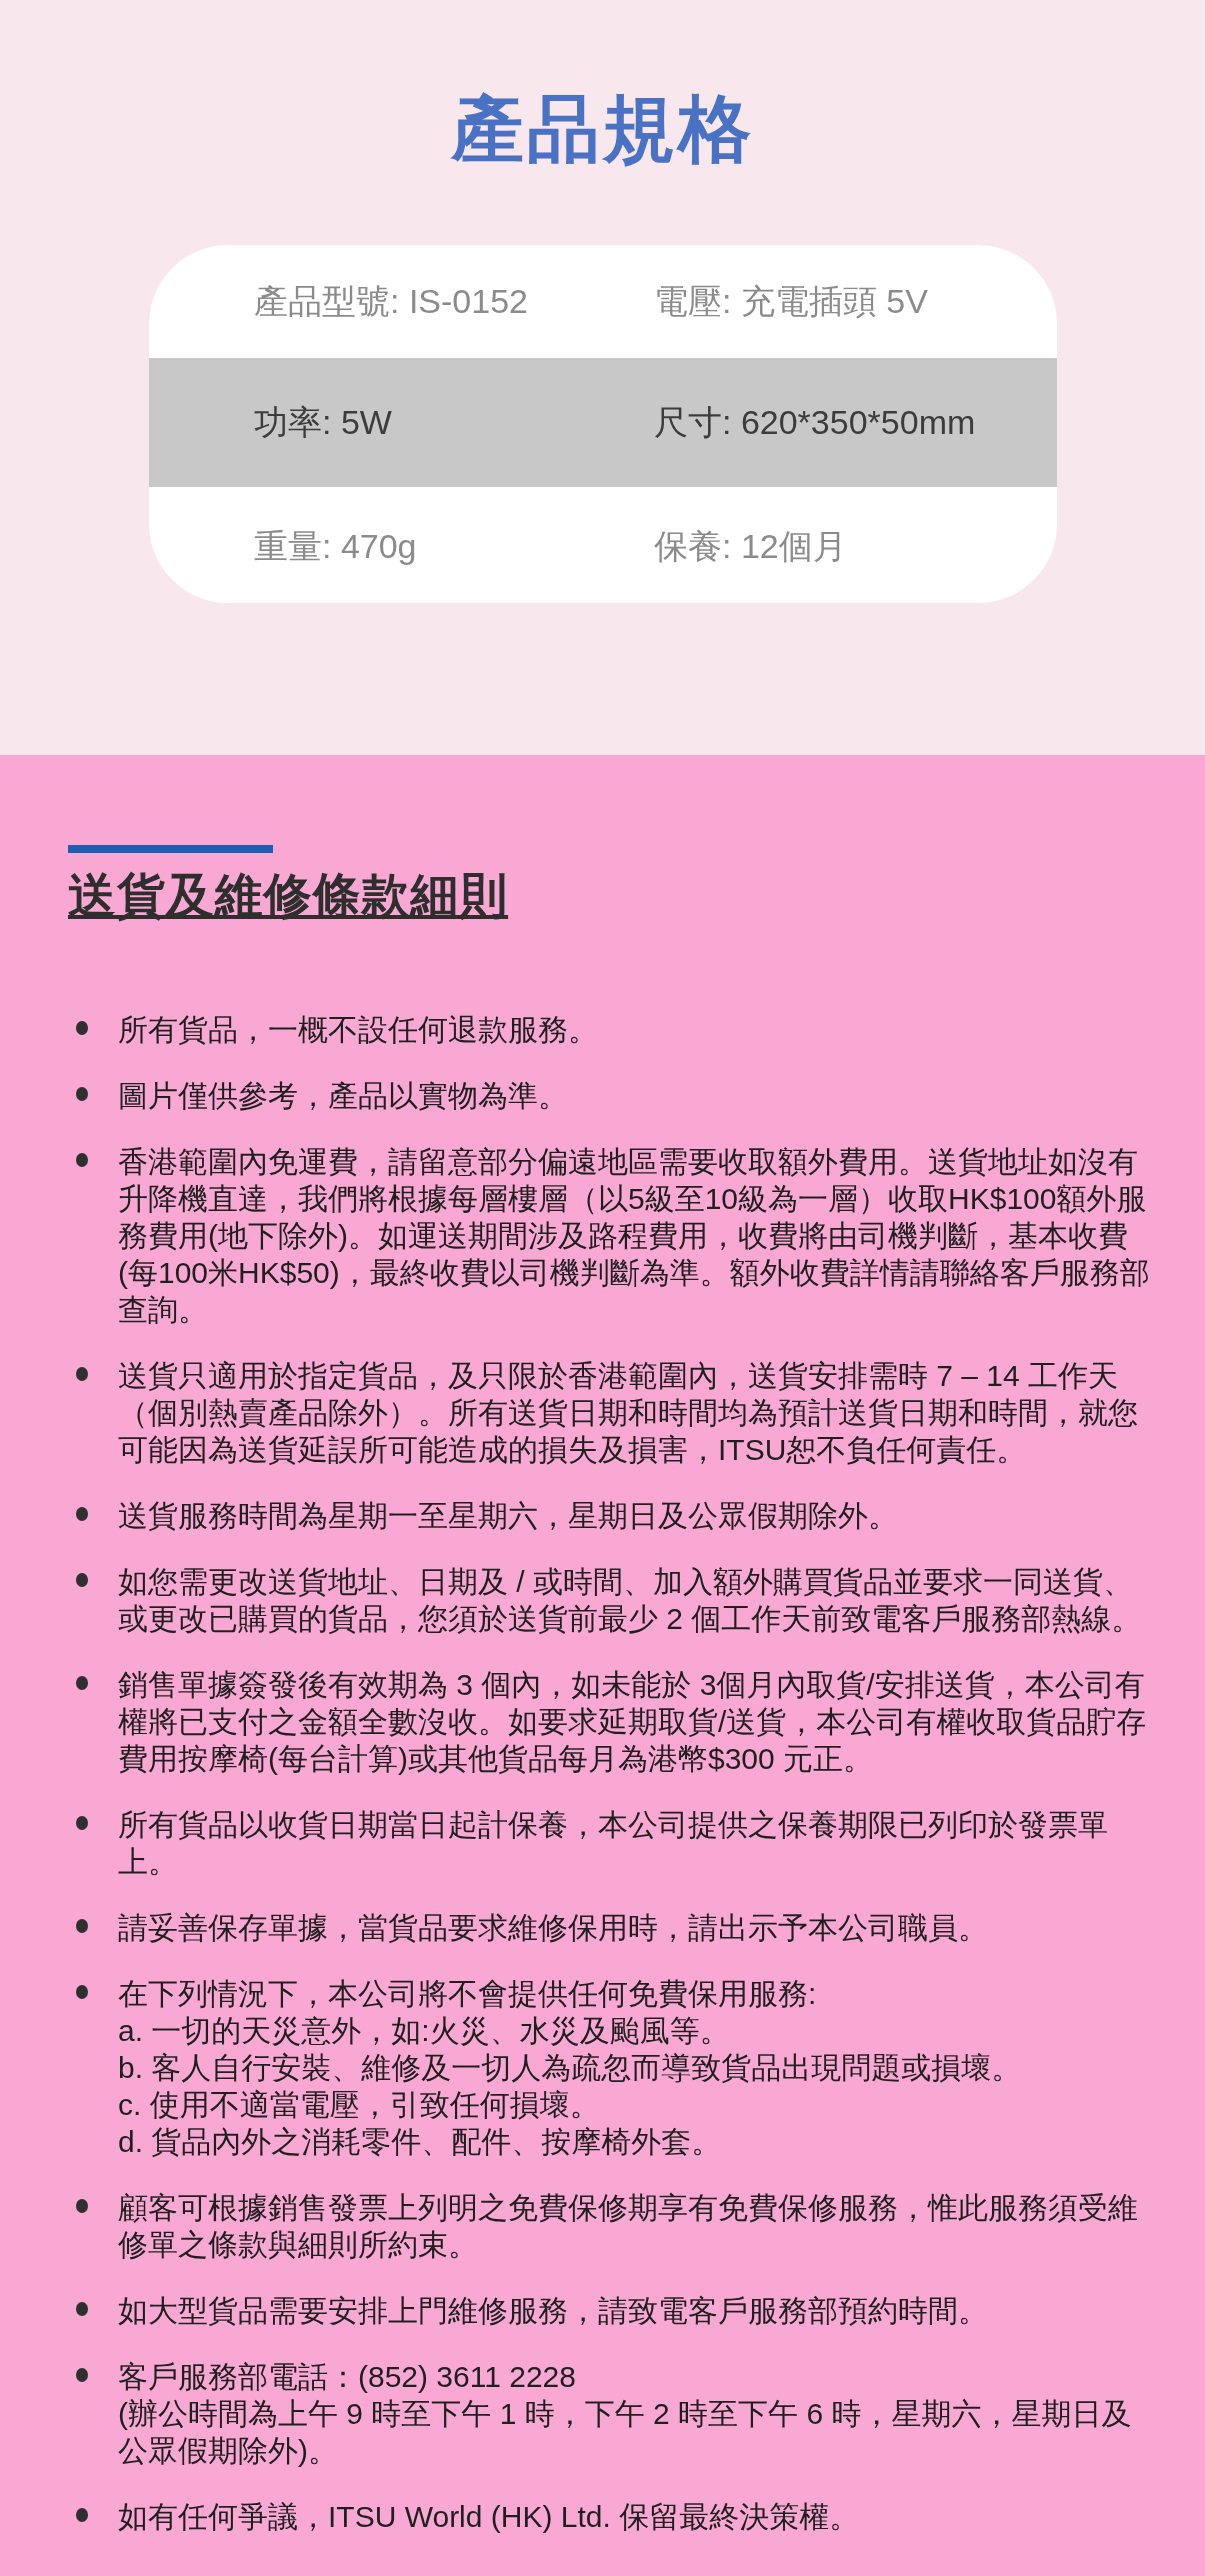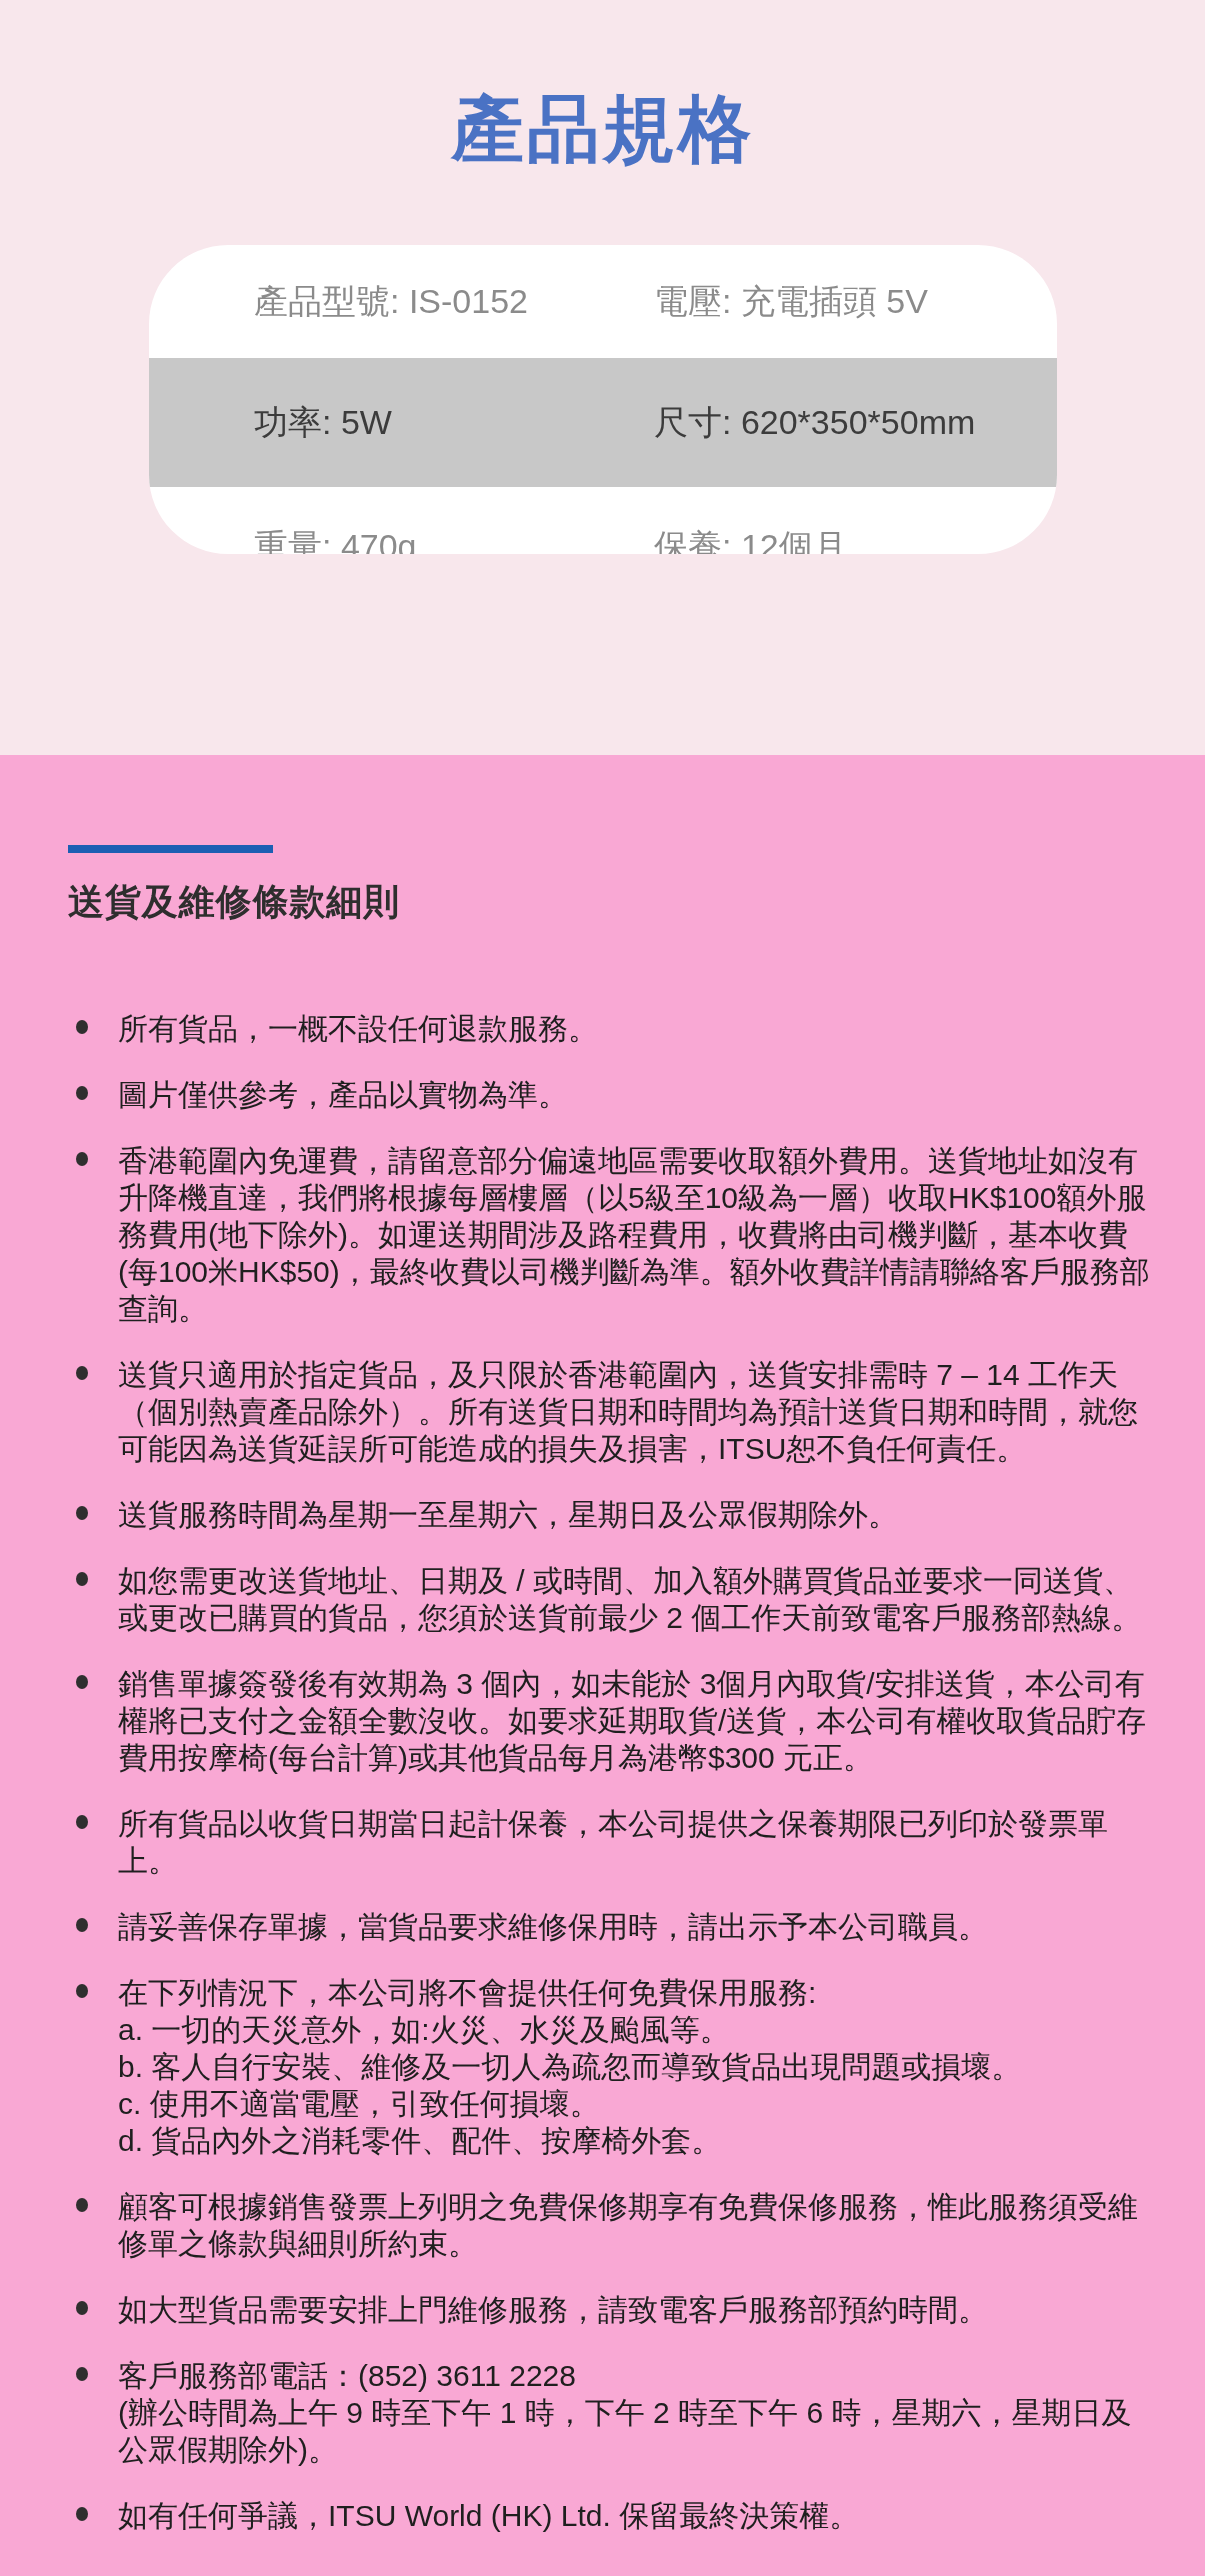--- a/index.html
+++ b/index.html
@@ -14,21 +14,21 @@
     position:relative; width:1205px; height:755px;
     background:var(--bg_pink,#f8e7ec);
   }
   .hero-title {
     padding-top:81px; text-align:center;
     font-size:73px; font-weight:bold; letter-spacing:2.8px;
     color:var(--accent_blue,#4a72c4);
   }
   .spec-card {
     position:absolute; left:149px; top:245px;
-    width:908px; height:309px;
+    width:908px; height:358px;
     background:#ffffff; border-radius:79px; overflow:hidden;
   }
   .spec-row { display:flex; align-items:center; }
   .spec-row.r1 { height:113px; }
   .spec-row.r2 { height:129px; background:var(--highlight_gray,#c8c8c8); }
   .spec-row.r3 { height:119px; }
   .spec-cell {
     font-size:34px; color:var(--spec_text_gray,#8b8b8b);
     white-space:nowrap;
   }
@@ -36,22 +36,22 @@
   .spec-cell.right { flex:1; }
   .spec-row.r2 .spec-cell { color:var(--spec_text_dark,#3c3c3c); }
 
   
   .terms { padding:0 47px 0 68px; }
   .section-bar {
     margin-top:90px; width:205px; height:7.5px;
     background:var(--divider_blue,#1c5fb3);
   }
   .section-heading {
-    margin:25px 0 0 0; font-size:36px; font-weight:bold;
-    letter-spacing:0.9px; color:#2e2e2e;
+    margin:11px 0 0 0; font-size:48px; font-weight:bold;
+    letter-spacing:0.9px; color:#2e2e2e;text-decoration:underline;
   }
   .terms-list { list-style:none; margin:83px 0 0 0; padding:0; }
   .terms-list li {
     position:relative; max-width:1040px; padding-left:50px;
     font-size:30px; line-height:37px; margin-bottom:29px;
     color:#1f1f1f; white-space:pre-line;
   }
   .terms-list li::before {
     content:""; position:absolute; left:7.5px; top:10.4px;
     width:12.2px; height:14px; border-radius:50%;

